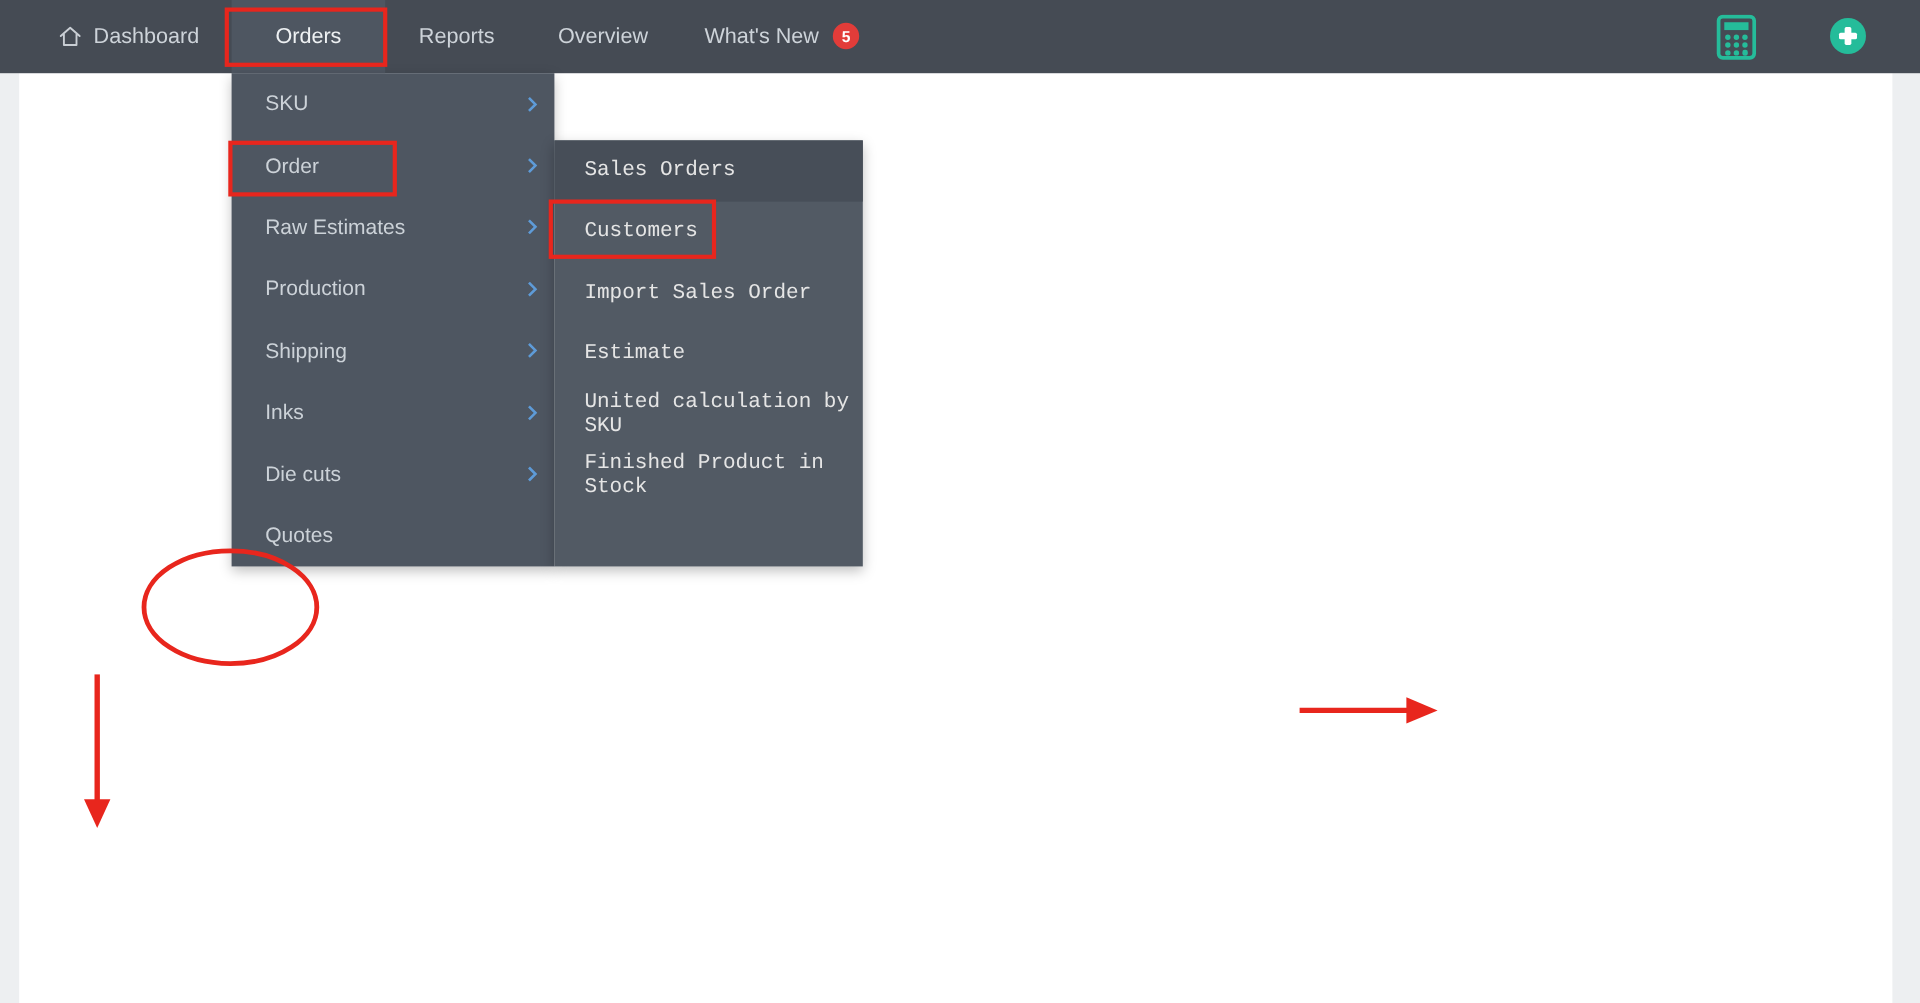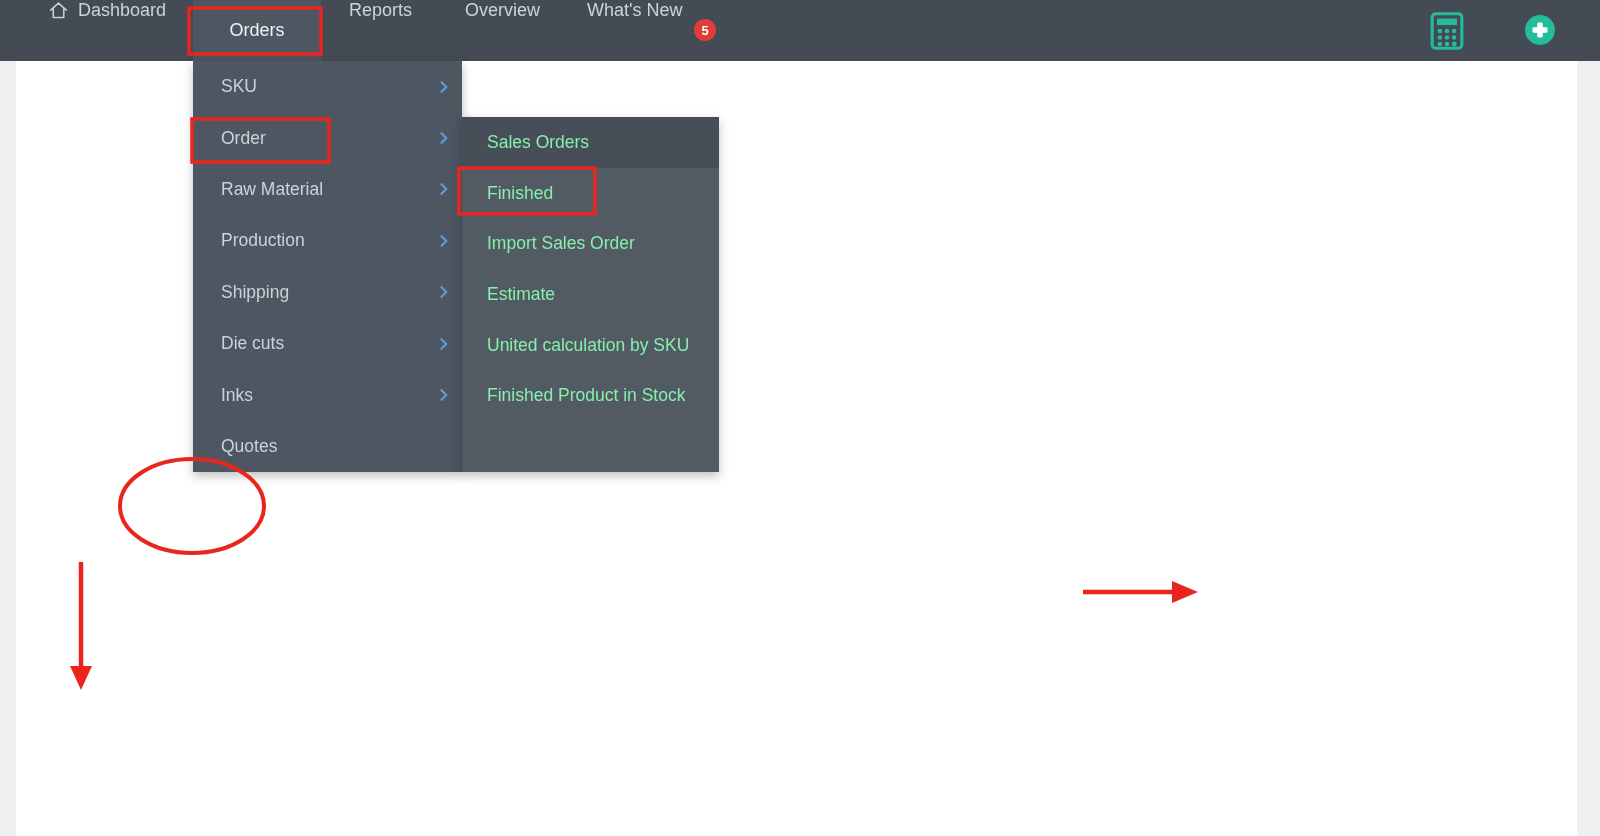--- a/index.html
+++ b/index.html
@@ -2,21 +2,21 @@
 <html><head>
 <meta charset="utf-8">
 <style>
   html,body{margin:0;padding:0;}
   body{font-family:"Liberation Sans","DejaVu Sans",sans-serif;background:#edeff1;}
   #page{position:relative;width:1600px;height:836px;overflow:hidden;background:#edeff1;}
   .abs{position:absolute;}
 
   
   .topnav{left:0;top:0;width:1600px;height:61px;background:#454b54;z-index:15;}
-  .nav-item{position:absolute;top:0;height:61px;display:flex;align-items:flex-start;gap:9px;
+  .nav-item{position:absolute;top:0;height:61px;display:flex;align-items:center;gap:9px;
             color:#cdd3d9;font-size:18px;cursor:pointer;}
   .nav-modules-block{position:absolute;left:193px;top:0;width:128px;height:61px;background:#4e5661;
             display:flex;align-items:center;justify-content:center;color:#eef1f3;font-size:18px;cursor:pointer;}
   .nav-badge{position:absolute;left:694px;top:19px;width:22px;height:22px;border-radius:50%;
             background:#e23c39;color:#fff;font-size:13px;font-weight:bold;
             display:flex;align-items:center;justify-content:center;}
 
   
   .card{left:16px;top:61px;width:1561px;height:775px;background:#ffffff;z-index:1;}
 
@@ -74,21 +74,21 @@
 
   
   .menu{position:absolute;left:193px;top:61px;width:269px;height:411px;background:#4e5661;z-index:20;
         box-shadow:0 4px 10px rgba(0,0,0,.25);}
   .menu-item{height:51.4px;display:flex;align-items:center;padding-left:28px;padding-right:14px;
         color:#ccd2d8;font-size:17.5px;box-sizing:border-box;cursor:pointer;position:relative;}
   .menu-chevron{position:absolute;right:14px;top:50%;transform:translateY(-50%);}
   .submenu{position:absolute;left:462px;top:117px;width:257px;height:355px;background:#525a64;z-index:20;
         box-shadow:0 4px 10px rgba(0,0,0,.25);}
   .submenu-item{height:50.7px;display:flex;align-items:center;padding-left:25px;
-        color:#86efac;font-size:17.5px;box-sizing:border-box;cursor:pointer;}
+        color:#e5e5e5;font-size:17.5px;box-sizing:border-box;cursor:pointer;font-family:Liberation Mono, monospace;}
   .submenu-item.hover{background:#474e58;}
 
   
   #anno{position:absolute;left:0;top:0;width:1600px;height:836px;z-index:30;pointer-events:none;}
 </style>
 </head>
 <body>
 
 <div id="page">
 
@@ -286,57 +286,57 @@
           <polyline points="1.5,1 6.5,6 1.5,11" fill="none" stroke="#5e9bd8" stroke-width="2"></polyline>
         </svg>
     </div>
     <div class="menu-item">
       <span>Order</span>
       <svg class="menu-chevron" width="9" height="13" viewBox="0 0 8 12">
           <polyline points="1.5,1 6.5,6 1.5,11" fill="none" stroke="#5e9bd8" stroke-width="2"></polyline>
         </svg>
     </div>
     <div class="menu-item">
-      <span>Raw Material</span>
+      <span>Raw Estimates</span>
       <svg class="menu-chevron" width="9" height="13" viewBox="0 0 8 12">
           <polyline points="1.5,1 6.5,6 1.5,11" fill="none" stroke="#5e9bd8" stroke-width="2"></polyline>
         </svg>
     </div>
     <div class="menu-item">
       <span>Production</span>
       <svg class="menu-chevron" width="9" height="13" viewBox="0 0 8 12">
           <polyline points="1.5,1 6.5,6 1.5,11" fill="none" stroke="#5e9bd8" stroke-width="2"></polyline>
         </svg>
     </div>
     <div class="menu-item">
       <span>Shipping</span>
       <svg class="menu-chevron" width="9" height="13" viewBox="0 0 8 12">
           <polyline points="1.5,1 6.5,6 1.5,11" fill="none" stroke="#5e9bd8" stroke-width="2"></polyline>
         </svg>
     </div>
     <div class="menu-item">
+      <span>Inks</span>
+      <svg class="menu-chevron" width="9" height="13" viewBox="0 0 8 12">
+          <polyline points="1.5,1 6.5,6 1.5,11" fill="none" stroke="#5e9bd8" stroke-width="2"></polyline>
+        </svg>
+    </div>
+    <div class="menu-item">
       <span>Die cuts</span>
-      <svg class="menu-chevron" width="9" height="13" viewBox="0 0 8 12">
-          <polyline points="1.5,1 6.5,6 1.5,11" fill="none" stroke="#5e9bd8" stroke-width="2"></polyline>
-        </svg>
-    </div>
-    <div class="menu-item">
-      <span>Inks</span>
       <svg class="menu-chevron" width="9" height="13" viewBox="0 0 8 12">
           <polyline points="1.5,1 6.5,6 1.5,11" fill="none" stroke="#5e9bd8" stroke-width="2"></polyline>
         </svg>
     </div>
     <div class="menu-item">
       <span>Quotes</span>
     </div>
   </div>
 
   <div class="submenu">
     <div class="submenu-item hover">Sales Orders</div>
-    <div class="submenu-item">Finished</div>
+    <div class="submenu-item">Customers</div>
     <div class="submenu-item">Import Sales Order</div>
     <div class="submenu-item">Estimate</div>
     <div class="submenu-item">United calculation by SKU</div>
     <div class="submenu-item">Finished Product in Stock</div>
   </div>
 
   <svg id="anno">
     <rect x="189" y="8" width="132" height="46" fill="none" stroke="#e8261d" stroke-width="3.5"></rect>
     <rect x="192" y="119" width="137" height="43" fill="none" stroke="#e8261d" stroke-width="3.5"></rect>
     <rect x="459" y="168" width="136" height="46" fill="none" stroke="#e8261d" stroke-width="3.5"></rect>

